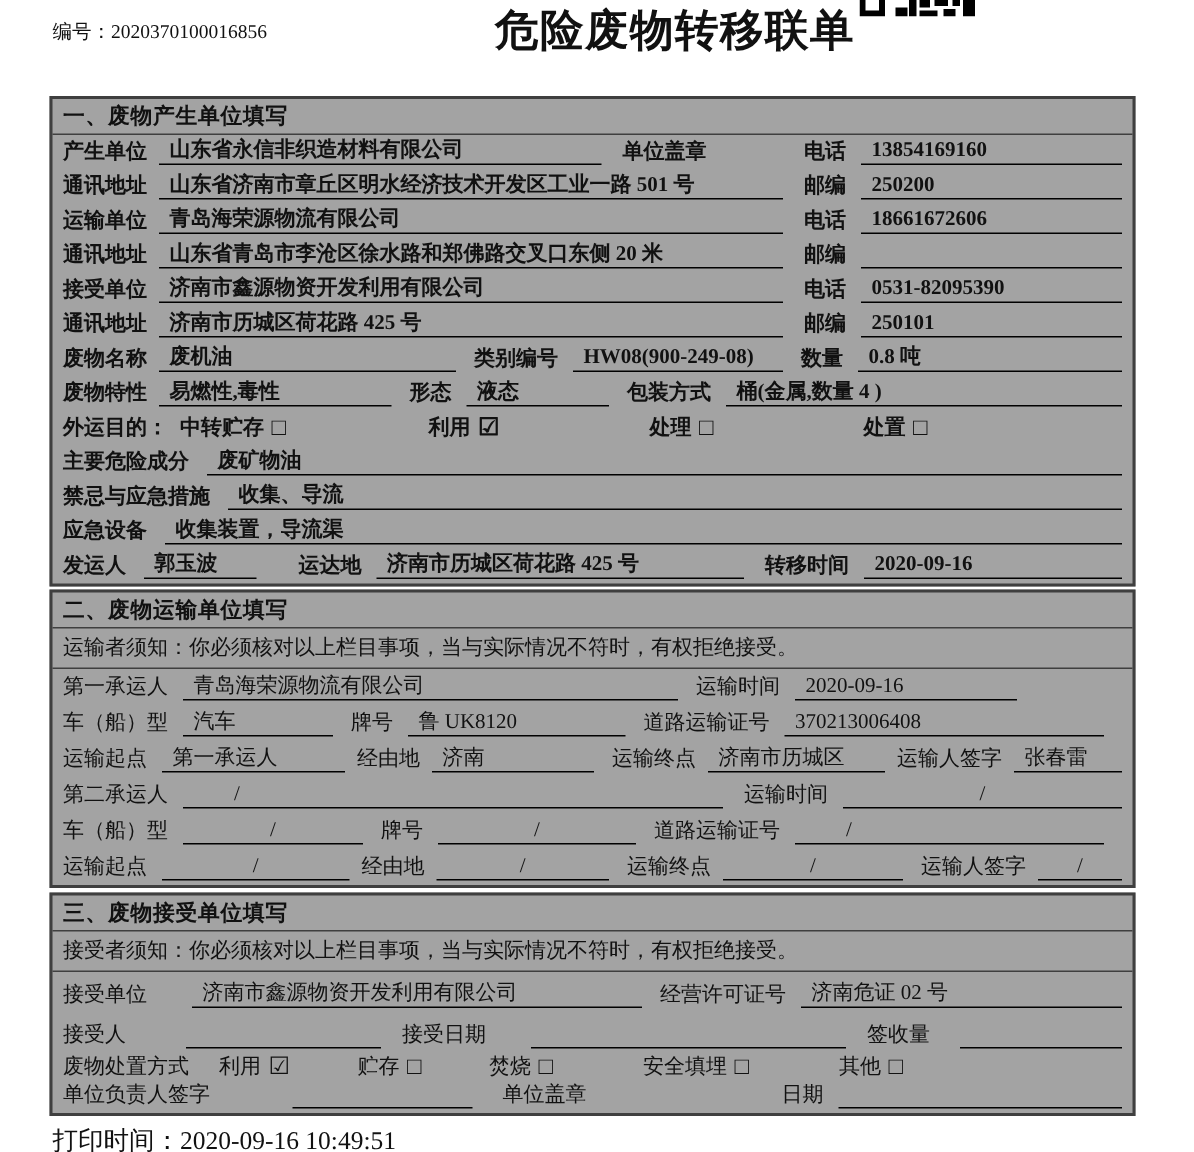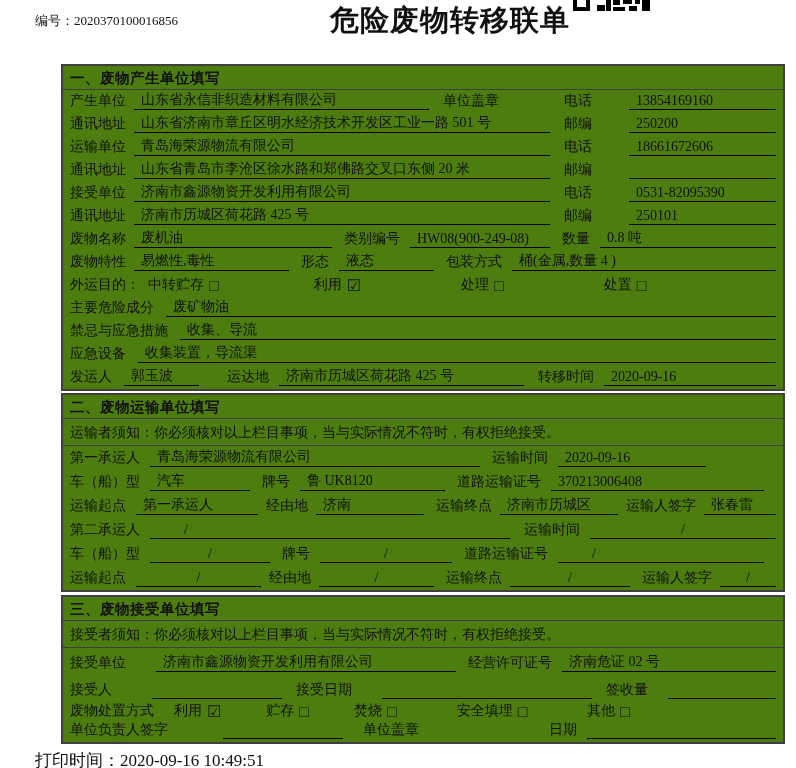--- a/index.html
+++ b/index.html
@@ -3,48 +3,48 @@
 <meta charset="utf-8">
 <style>
   * { margin:0; padding:0; box-sizing:border-box; }
   html,body { width:796px; height:768px; background:#ffffff; }
   body { font-family:"Liberation Serif","DejaVu Serif",serif; color:#111; position:relative;
          font-size:14px; overflow:hidden; }
   .doc-no { position:absolute; left:35px; top:12px; font-size:13px; white-space:nowrap; }
   .title  { position:absolute; left:100px; top:1px; width:686px; text-align:left;
             padding-left:230px; font-size:29px; font-weight:bold; letter-spacing:1px; white-space:nowrap; }
   .qr { position:absolute; left:573px; top:0; width:78px; height:11px; }
-  .box { position:absolute; left:33px; width:724px; border:2px solid #3f3f3f; background:#4d7c0f;margin-left:28px; }
+  .box { position:absolute; left:33px; width:724px; border:2px solid #3f3f3f; background:#a3a3a3; }
   .s1 { top:64px; }
   .s2 { top:393px; }
   .s3 { top:595px; }
   .sec-h { height:24px; line-height:20px; padding:2px 7px 0 7px; font-weight:bold;
            font-size:14.5px; border-bottom:1px solid #3f3f3f; letter-spacing:.5px; }
   .notice { height:27px; line-height:23px; padding:2px 7px 0 7px; border-bottom:1px solid #3f3f3f;
             white-space:nowrap; }
   .row { display:flex; align-items:flex-end; padding:0 7px 3px 7px; white-space:nowrap; }
-  .s1 .row { height:23px; }
+  .s1 .row { height:23px;font-weight:bold; }
   .s2 .row { height:24px; }
   .h27 { height:27px; } .h21 { height:21px; } .h19 { height:19px; }
   .lb { flex-shrink:0; }
   .uv { border-bottom:1px solid #000; padding:0 3px 0 7px; flex-shrink:0; min-height:17px; overflow:hidden; }
   .grow { flex:1 1 auto; min-width:0; }
   .ml8 {margin-left:8px;} .ml10{margin-left:10px;} .ml12{margin-left:12px;} .ml14{margin-left:14px;}
   .ml20{margin-left:20px;} .ml28{margin-left:28px;} .ml30{margin-left:30px;} .ml40{margin-left:40px;}
   .ml45{margin-left:45px;} .ml55{margin-left:55px;} .ml60{margin-left:60px;} .ml95{margin-left:95px;}
   .ml100{margin-left:100px;} .ml130{margin-left:130px;}
   .mr12{margin-right:12px;} .mr14{margin-right:14px;} .mr70{margin-right:70px;}
   .w75{width:75px;} .w95{width:95px;} .w100{width:100px;} .w108{width:108px;} .w115{width:115px;}
   .w118{width:118px;} .w120{width:120px;} .w122{width:122px;} .w125{width:125px;} .w130{width:130px;}
   .w132{width:132px;} .w140{width:140px;} .w145{width:145px;} .w155{width:155px;} .w198{width:198px;}
   .w210{width:210px;} .w245{width:245px;} .w295{width:295px;} .w300{width:300px;} .w330{width:330px;}
   .w360{width:360px;}
   .ctr { text-align:center; padding:0 3px; }
   .slashL { padding-left:34px; }
-  .rgroup { display:flex; align-items:flex-end; width:212px; margin-left:auto; flex-shrink:0;gap:27px; }
+  .rgroup { display:flex; align-items:flex-end; width:212px; margin-left:auto; flex-shrink:0; }
   .mark { font-size:16px; line-height:15px; margin-left:5px; }
   .opt { display:flex; align-items:center; }
   .footer { position:absolute; left:35px; top:749px; font-size:17px; white-space:nowrap; }
 </style>
 </head>
 <body>
 
 <div>
 
   <div class="doc-no">

